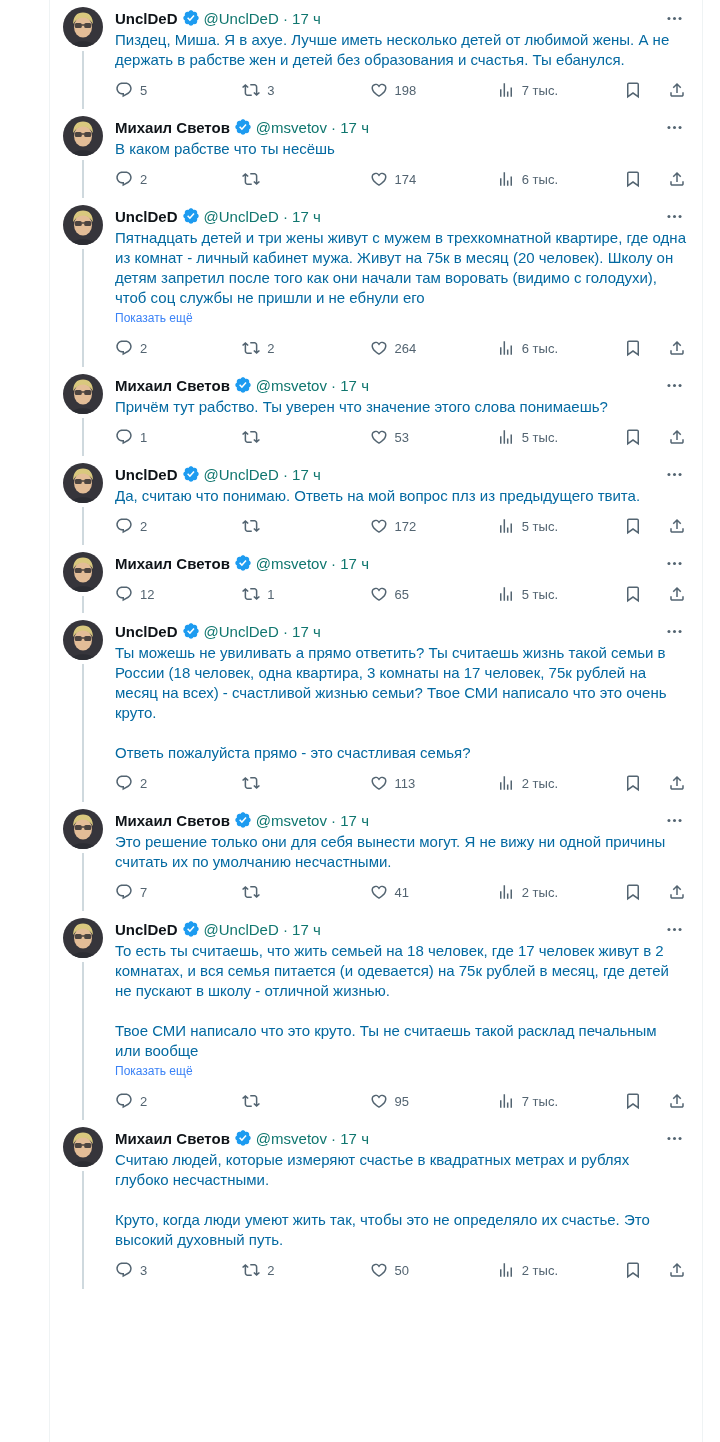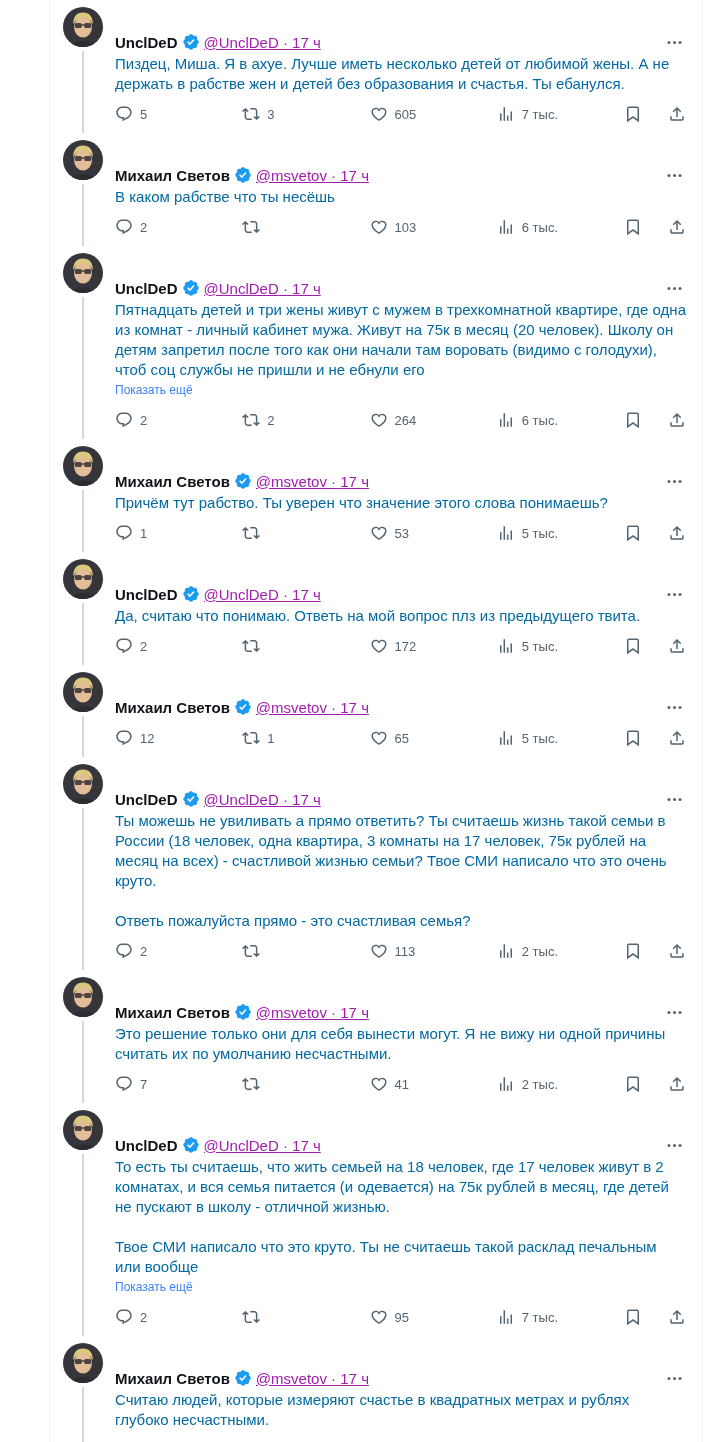--- a/index.html
+++ b/index.html
@@ -8,24 +8,24 @@
   .column { margin-left:49px; width:654px; min-height:1442px;
             border-left:1px solid #eff3f4; border-right:1px solid #eff3f4; background:#fff; }
   .tweet { display:flex; padding:7px 16px 0 13px; }
   .rail { width:40px; display:flex; flex-direction:column; align-items:center; flex-shrink:0; }
   .avatar { width:40px; height:40px; border-radius:50%; overflow:hidden; display:block; flex-shrink:0; }
   .avatar svg { display:block; width:40px; height:40px; }
   .av { display:none; }
   .u-uncldeed .av-u { display:block; }
   .thread-line { width:2px; flex:1 1 auto; background:#cfd9de; margin-top:4px; min-height:8px; }
   .body { flex:1; margin-left:12px; min-width:0; }
-  .head { display:flex; align-items:center; gap:4px; height:22px;margin-top:24px; }
+  .head { display:flex; align-items:center; gap:4px; height:22px; }
   .name { font-weight:700; font-size:15px; color:#0f1419; white-space:nowrap; }
   .badge { width:18px; height:18px; flex-shrink:0; }
-  .handle { font-size:15px; color:#a21caf; white-space:nowrap; overflow:hidden;text-decoration:underline; }
+  .handle { font-size:15px; color:#0f766e; white-space:nowrap; overflow:hidden; }
   .more-btn { margin-left:auto; border:none; background:none; cursor:pointer; padding:0 2px;
               display:flex; align-items:center; }
   .more-btn svg { width:19px; height:19px; fill:#536471; }
   .text { font-size:15px; line-height:20px; color:#0369a1; margin-top:1px; white-space:pre-line;
           word-wrap:break-word; }
   .show-more { font-size:12px; line-height:20px; color:#3b82f6; cursor:pointer; display:inline-block; }
   .actions { display:flex; align-items:center; margin-top:11px; padding-bottom:10px;
              max-width:600px; color:#536471; }
   .act { flex:1 1 0; display:flex; align-items:center; gap:7px; font-size:13px; cursor:pointer; }
   .act svg { width:18px; height:18px; fill:#536471; flex-shrink:0; }
@@ -80,21 +80,21 @@
         <span class="act">
           <svg viewBox="0 0 24 24">
               <path d="M4.5 3.88l4.432 4.14-1.364 1.46L5.5 7.55V16c0 1.1.896 2 2 2H13v2H7.5c-2.209 0-4-1.79-4-4V7.55L1.432 9.48.068 8.02 4.5 3.88zM16.5 6H11V4h5.5c2.209 0 4 1.79 4 4v8.45l2.068-1.93 1.364 1.46-4.432 4.14-4.432-4.14 1.364-1.46 2.068 1.93V8c0-1.1-.896-2-2-2z"></path>
             </svg>
           <span class="count">3</span>
         </span>
         <span class="act">
           <svg viewBox="0 0 24 24">
               <path d="M16.697 5.5c-1.222-.06-2.679.51-3.89 2.16l-.805 1.09-.806-1.09C9.984 6.01 8.526 5.44 7.304 5.5c-1.243.07-2.349.78-2.91 1.91-.552 1.12-.633 2.78.479 4.82 1.074 1.97 3.257 4.27 7.129 6.61 3.87-2.34 6.052-4.64 7.126-6.61 1.111-2.04 1.03-3.7.477-4.82-.561-1.13-1.666-1.84-2.908-1.91zm4.187 7.69c-1.351 2.48-4.001 5.12-8.379 7.67l-.503.3-.504-.3c-4.379-2.55-7.029-5.19-8.382-7.67-1.36-2.5-1.41-4.86-.514-6.67.887-1.79 2.647-2.91 4.601-3.01 1.651-.09 3.368.56 4.798 2.01 1.429-1.45 3.146-2.1 4.796-2.01 1.954.1 3.714 1.22 4.601 3.01.896 1.81.846 4.17-.514 6.67z"></path>
             </svg>
-          <span class="count">605</span>
+          <span class="count">198</span>
         </span>
         <span class="act">
           <svg viewBox="0 0 24 24">
               <path d="M8.75 21V3h2v18h-2zM18 21V8.5h2V21h-2zM4 21l.004-10h2L6 21H4zm9.248 0v-7h2v7h-2z"></path>
             </svg>
           <span class="count">7 тыс.</span>
         </span>
         <span class="act-end">
           <span class="act">
             <svg viewBox="0 0 24 24">
@@ -154,21 +154,21 @@
         <span class="act">
           <svg viewBox="0 0 24 24">
               <path d="M4.5 3.88l4.432 4.14-1.364 1.46L5.5 7.55V16c0 1.1.896 2 2 2H13v2H7.5c-2.209 0-4-1.79-4-4V7.55L1.432 9.48.068 8.02 4.5 3.88zM16.5 6H11V4h5.5c2.209 0 4 1.79 4 4v8.45l2.068-1.93 1.364 1.46-4.432 4.14-4.432-4.14 1.364-1.46 2.068 1.93V8c0-1.1-.896-2-2-2z"></path>
             </svg>
           <span class="count"></span>
         </span>
         <span class="act">
           <svg viewBox="0 0 24 24">
               <path d="M16.697 5.5c-1.222-.06-2.679.51-3.89 2.16l-.805 1.09-.806-1.09C9.984 6.01 8.526 5.44 7.304 5.5c-1.243.07-2.349.78-2.91 1.91-.552 1.12-.633 2.78.479 4.82 1.074 1.97 3.257 4.27 7.129 6.61 3.87-2.34 6.052-4.64 7.126-6.61 1.111-2.04 1.03-3.7.477-4.82-.561-1.13-1.666-1.84-2.908-1.91zm4.187 7.69c-1.351 2.48-4.001 5.12-8.379 7.67l-.503.3-.504-.3c-4.379-2.55-7.029-5.19-8.382-7.67-1.36-2.5-1.41-4.86-.514-6.67.887-1.79 2.647-2.91 4.601-3.01 1.651-.09 3.368.56 4.798 2.01 1.429-1.45 3.146-2.1 4.796-2.01 1.954.1 3.714 1.22 4.601 3.01.896 1.81.846 4.17-.514 6.67z"></path>
             </svg>
-          <span class="count">103</span>
+          <span class="count">174</span>
         </span>
         <span class="act">
           <svg viewBox="0 0 24 24">
               <path d="M8.75 21V3h2v18h-2zM18 21V8.5h2V21h-2zM4 21l.004-10h2L6 21H4zm9.248 0v-7h2v7h-2z"></path>
             </svg>
           <span class="count">6 тыс.</span>
         </span>
         <span class="act-end">
           <span class="act">
             <svg viewBox="0 0 24 24">

